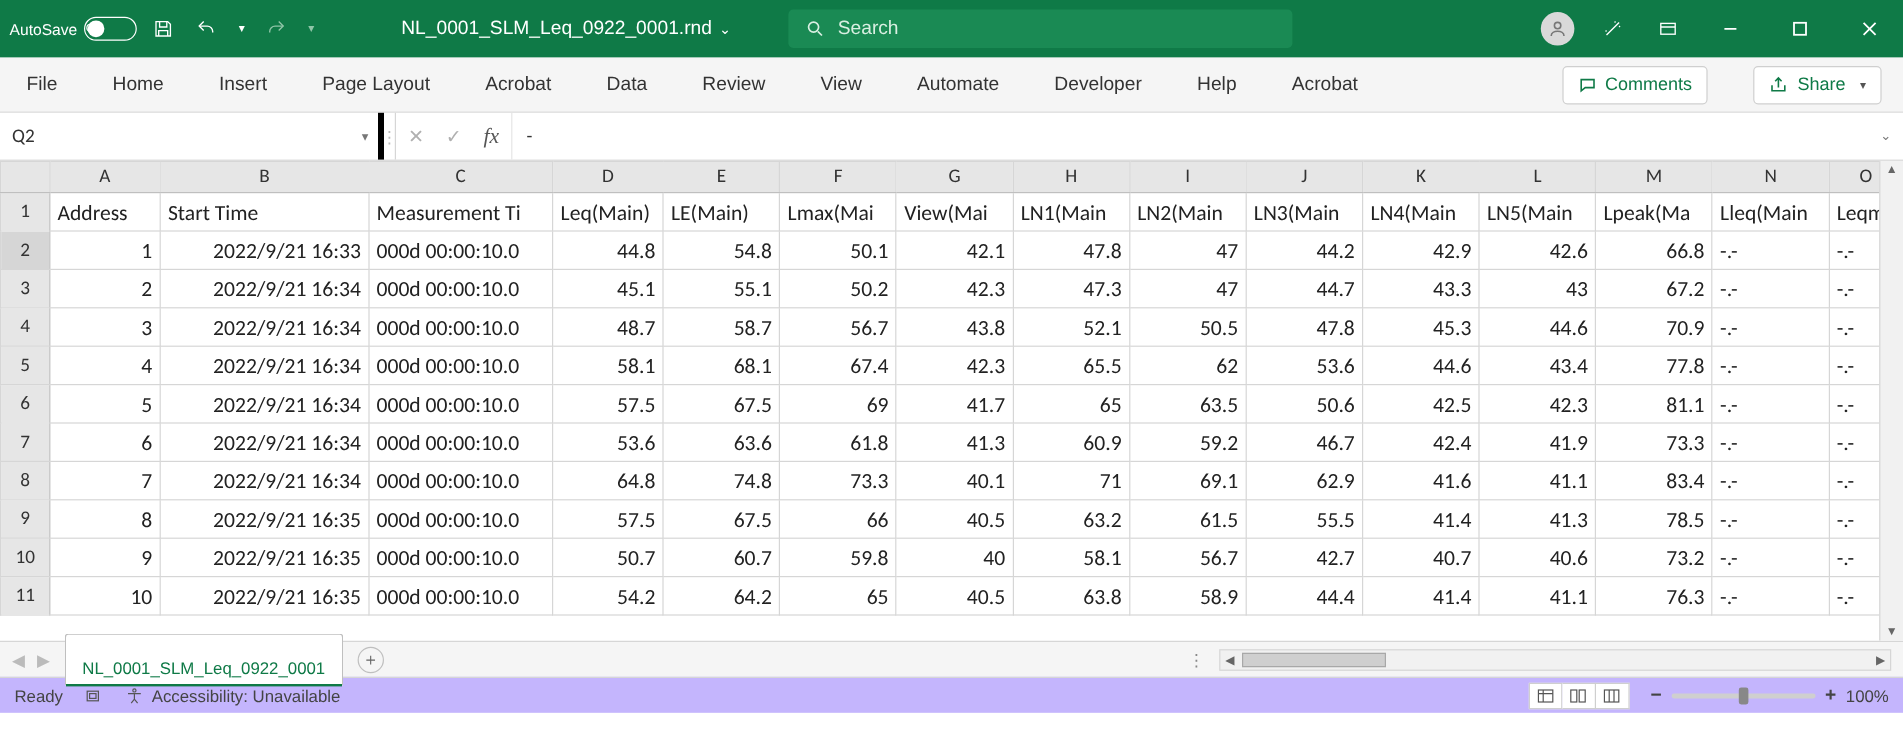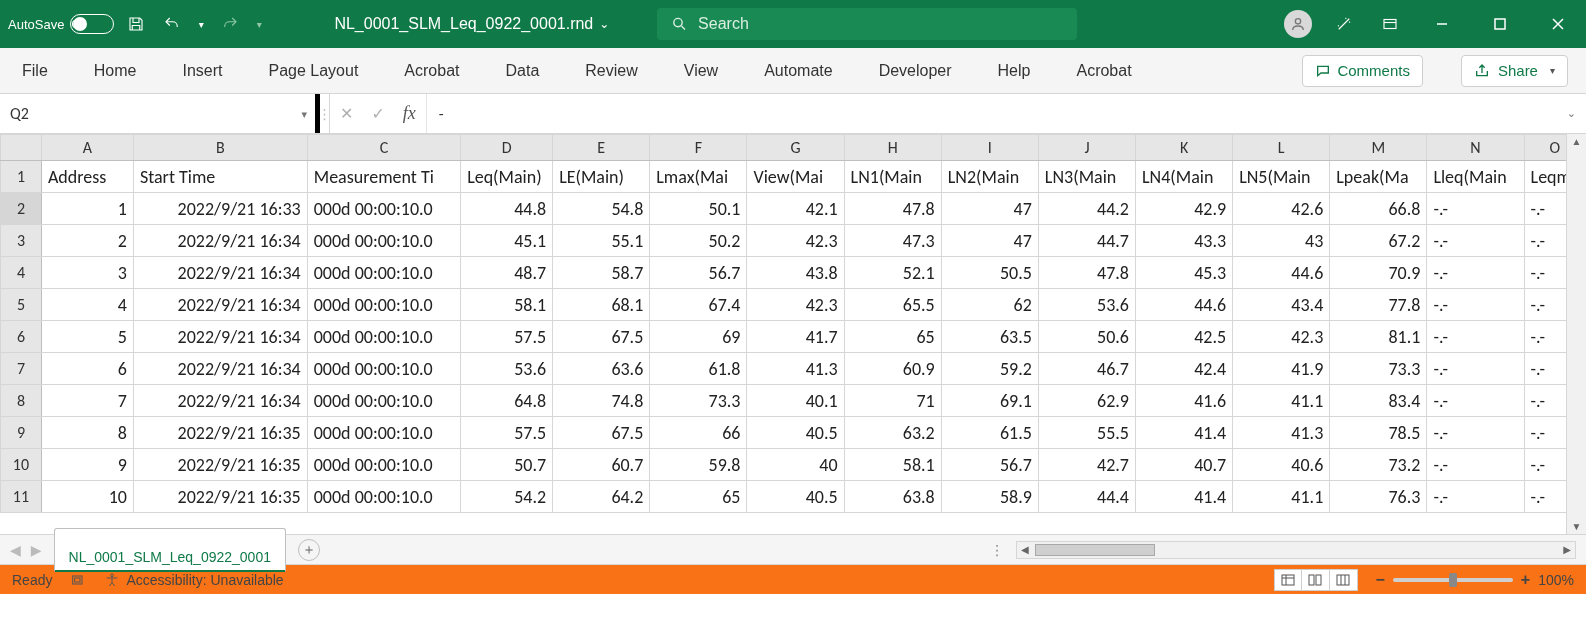--- a/index.html
+++ b/index.html
@@ -155,21 +155,21 @@
   .hscroll {
     flex:0 0 560px; height:18px; background:#f1f1f1; border:1px solid #d6d6d6;
     display:flex; align-items:center;
   }
   .hscroll .arrow { font-size:10px; color:#666; padding:0 4px; }
   .hscroll .track { flex:1; height:100%; position:relative; }
   .hscroll .thumb { position:absolute; left:2px; top:2px; height:12px; width:120px; background:#cfcfcf; border:1px solid #a8a8a8; }
 
   
   .statusbar {
-    height: 30px; background:#f97316; border-top:1px solid #d6d6d6;
+    height: 30px; background:#c4b5fd; border-top:1px solid #d6d6d6;
     display:flex; align-items:center; padding:0 12px; gap:18px; font-size:14px; color:#444;
   }
   .status-spacer { flex:1; }
   .view-btns { display:flex; gap:0; }
   .view-btn {
     width:28px; height:22px; border:1px solid #cfcfcf; display:flex; align-items:center; justify-content:center;
     background:#fff; color:#555;
   }
   .view-btn + .view-btn { border-left:none; }
   .zoom-ctrl { display:flex; align-items:center; gap:8px; }

